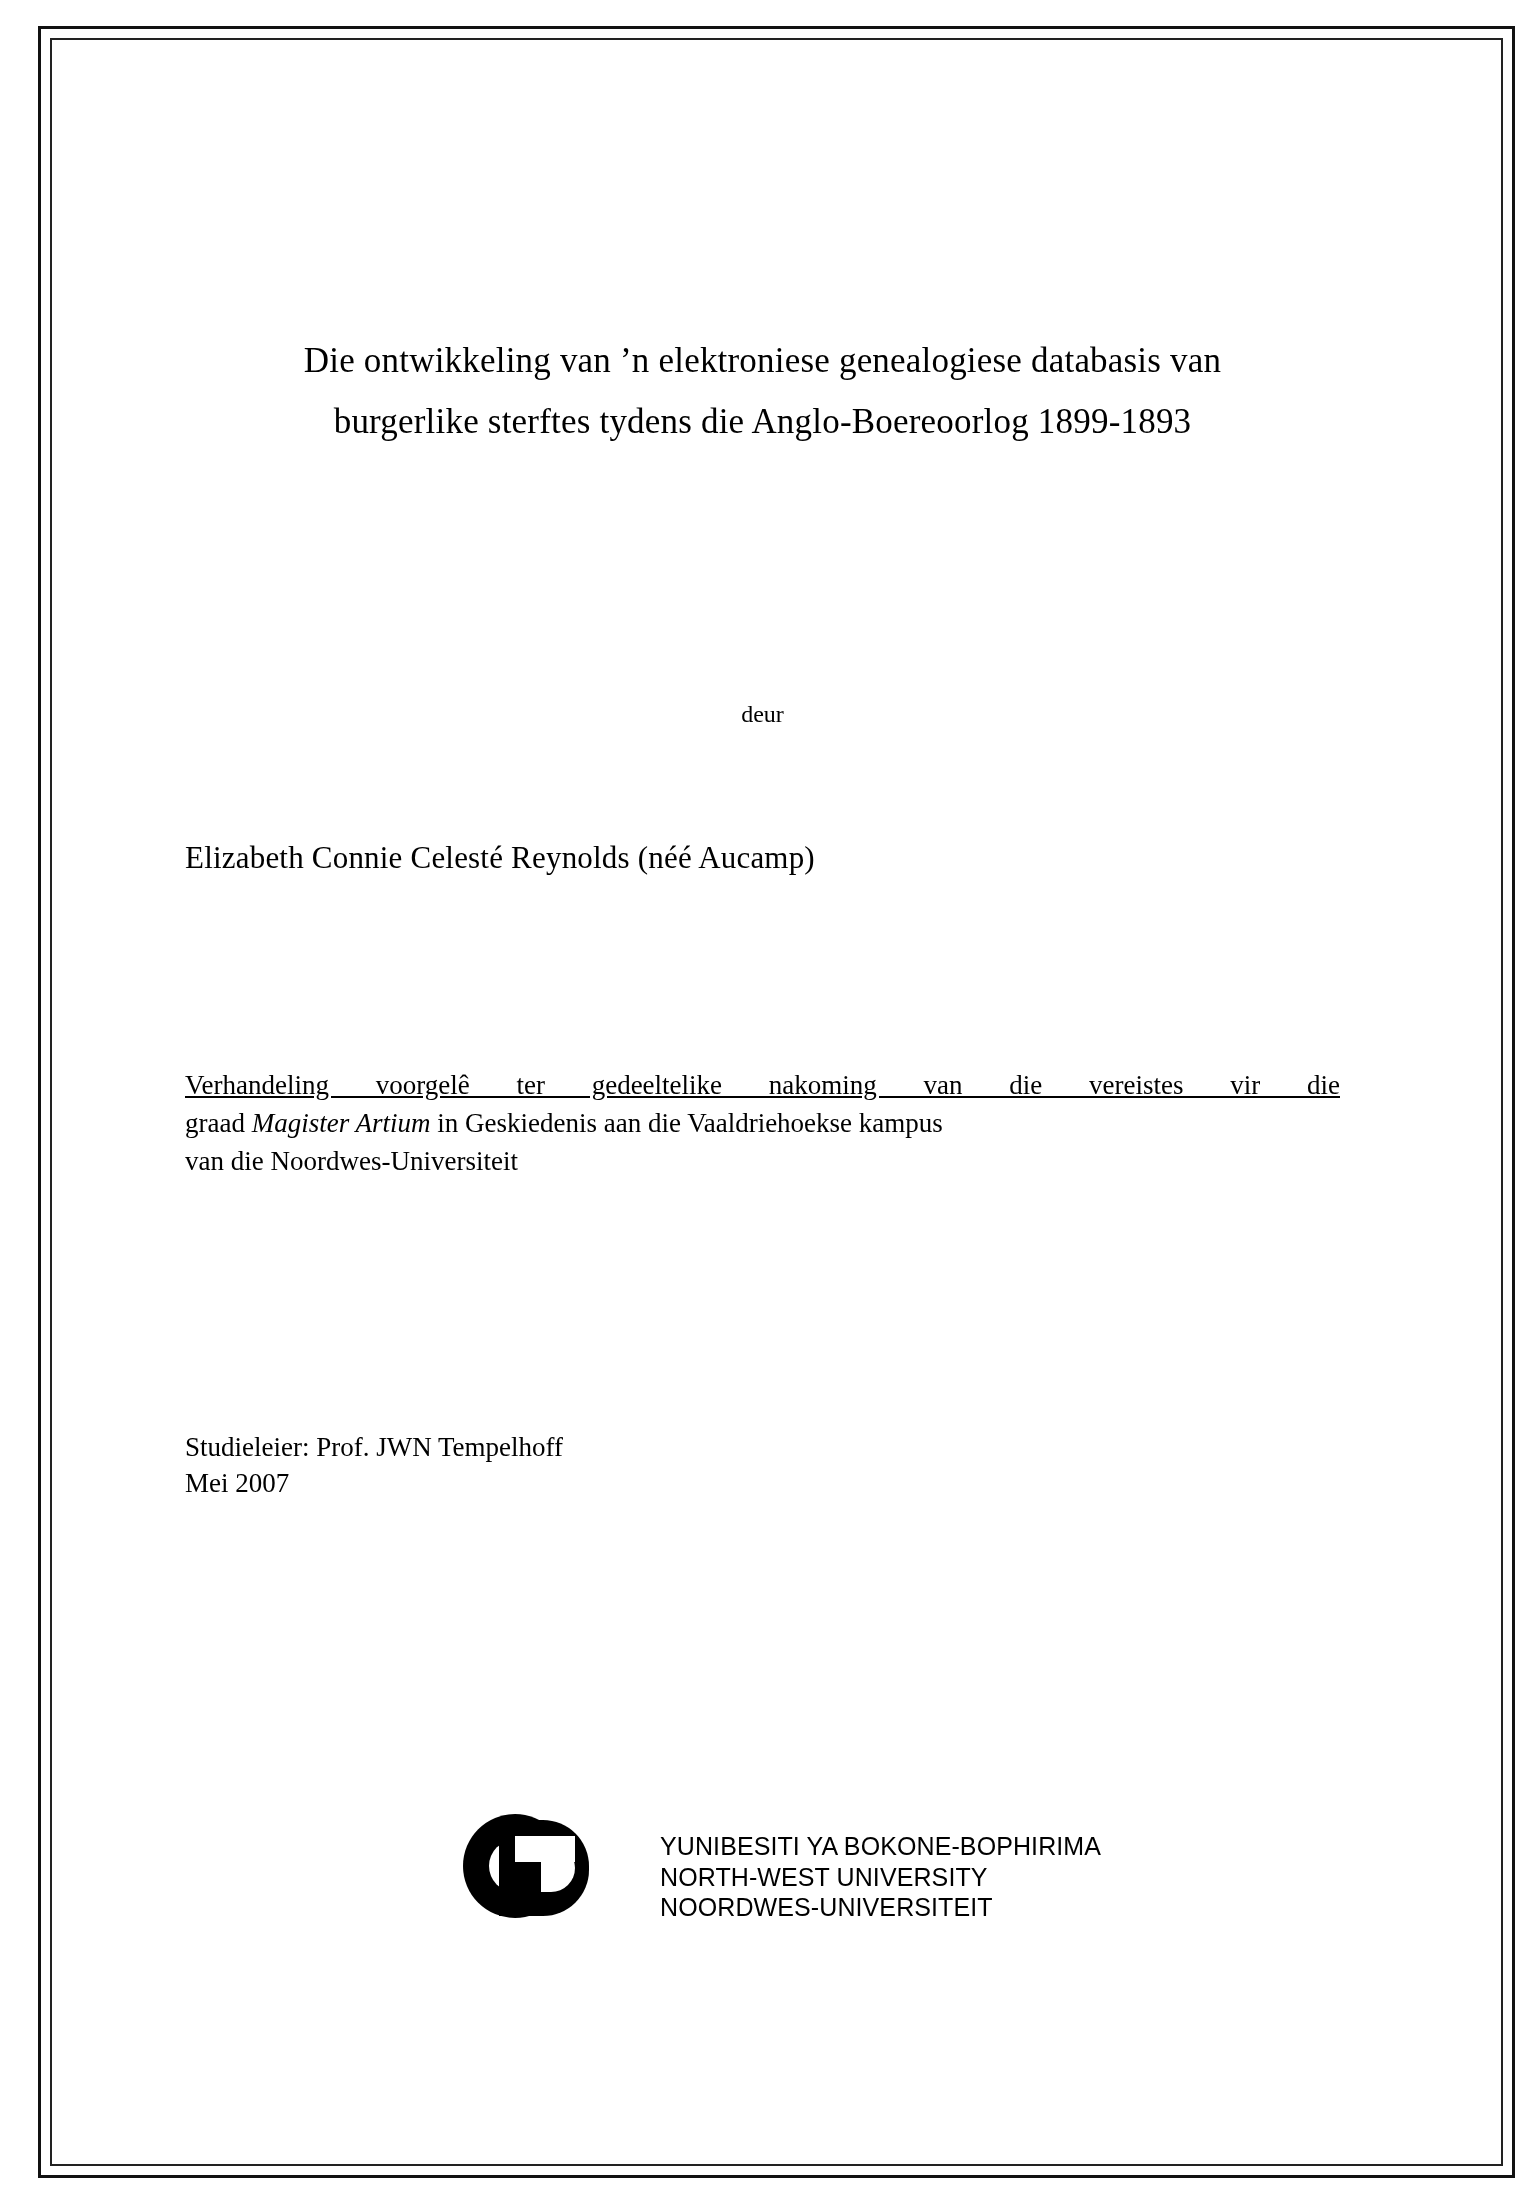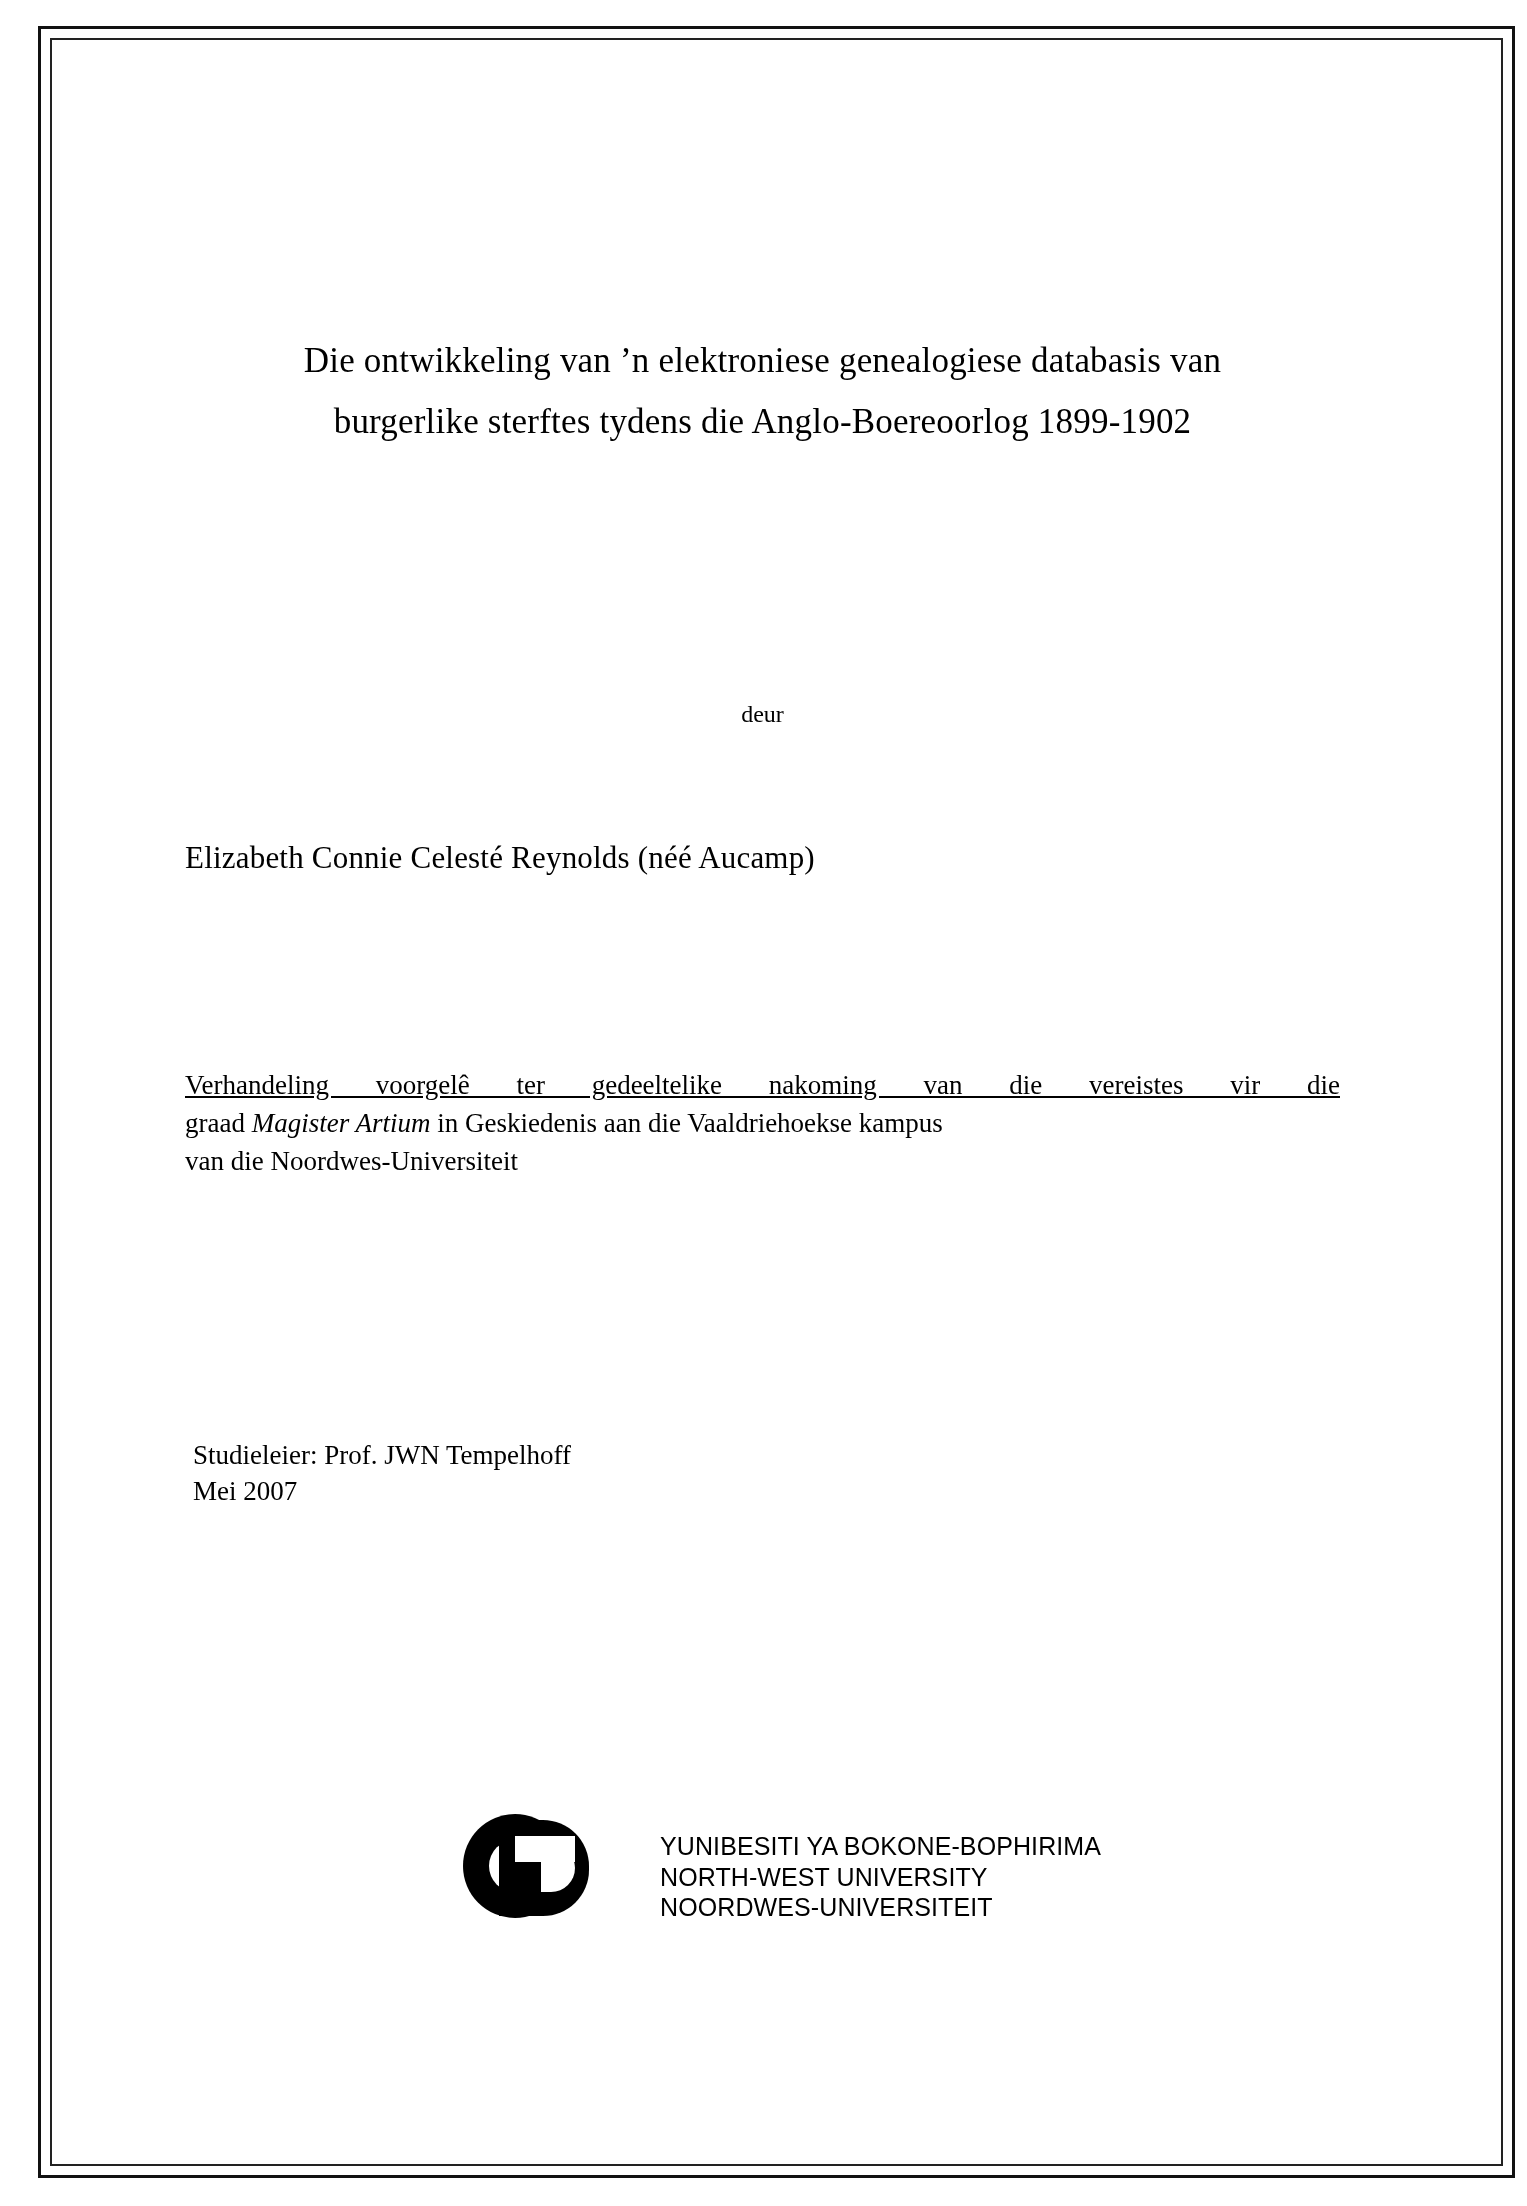--- a/index.html
+++ b/index.html
@@ -97,21 +97,21 @@
     text-align-last: justify;
     text-decoration: underline;
   }
   .statement em {
     font-style: italic;
   }
 
   .supervisor-block {
     font-size: 27px;
     line-height: 1.3;
-    margin: 8px;
+    margin: 0;
     padding-top: 250px;
   }
   .supervisor-block .ln {
     display: block;
   }
 
   
   .logo-area {
     position: absolute;
     left: 455px;
@@ -199,21 +199,21 @@
 
 <div class="scan-page">
 
   <div class="page-border-outer"></div>
   <div class="page-border-inner"></div>
 
   <div class="content">
 
     <h1 class="doc-title">
       <span class="line1">Die ontwikkeling van ’n elektroniese genealogiese databasis van</span>
-      <span class="line2">burgerlike sterftes tydens die Anglo-Boereoorlog 1899-1902</span>
+      <span class="line2">burgerlike sterftes tydens die Anglo-Boereoorlog 1899-1893</span>
     </h1>
 
     <p class="byline-label">deur</p>
 
     <p class="author-name">Elizabeth Connie Celesté Reynolds (néé Aucamp)</p>
 
     <p class="statement">
       <span class="ln just">Verhandeling voorgelê ter gedeeltelike nakoming van die vereistes vir die</span>
       <span class="ln"><span>graad </span><em>Magister Artium</em><span> in Geskiedenis aan die Vaaldriehoekse kampus</span></span>
       <span class="ln">van die Noordwes-Universiteit</span>

